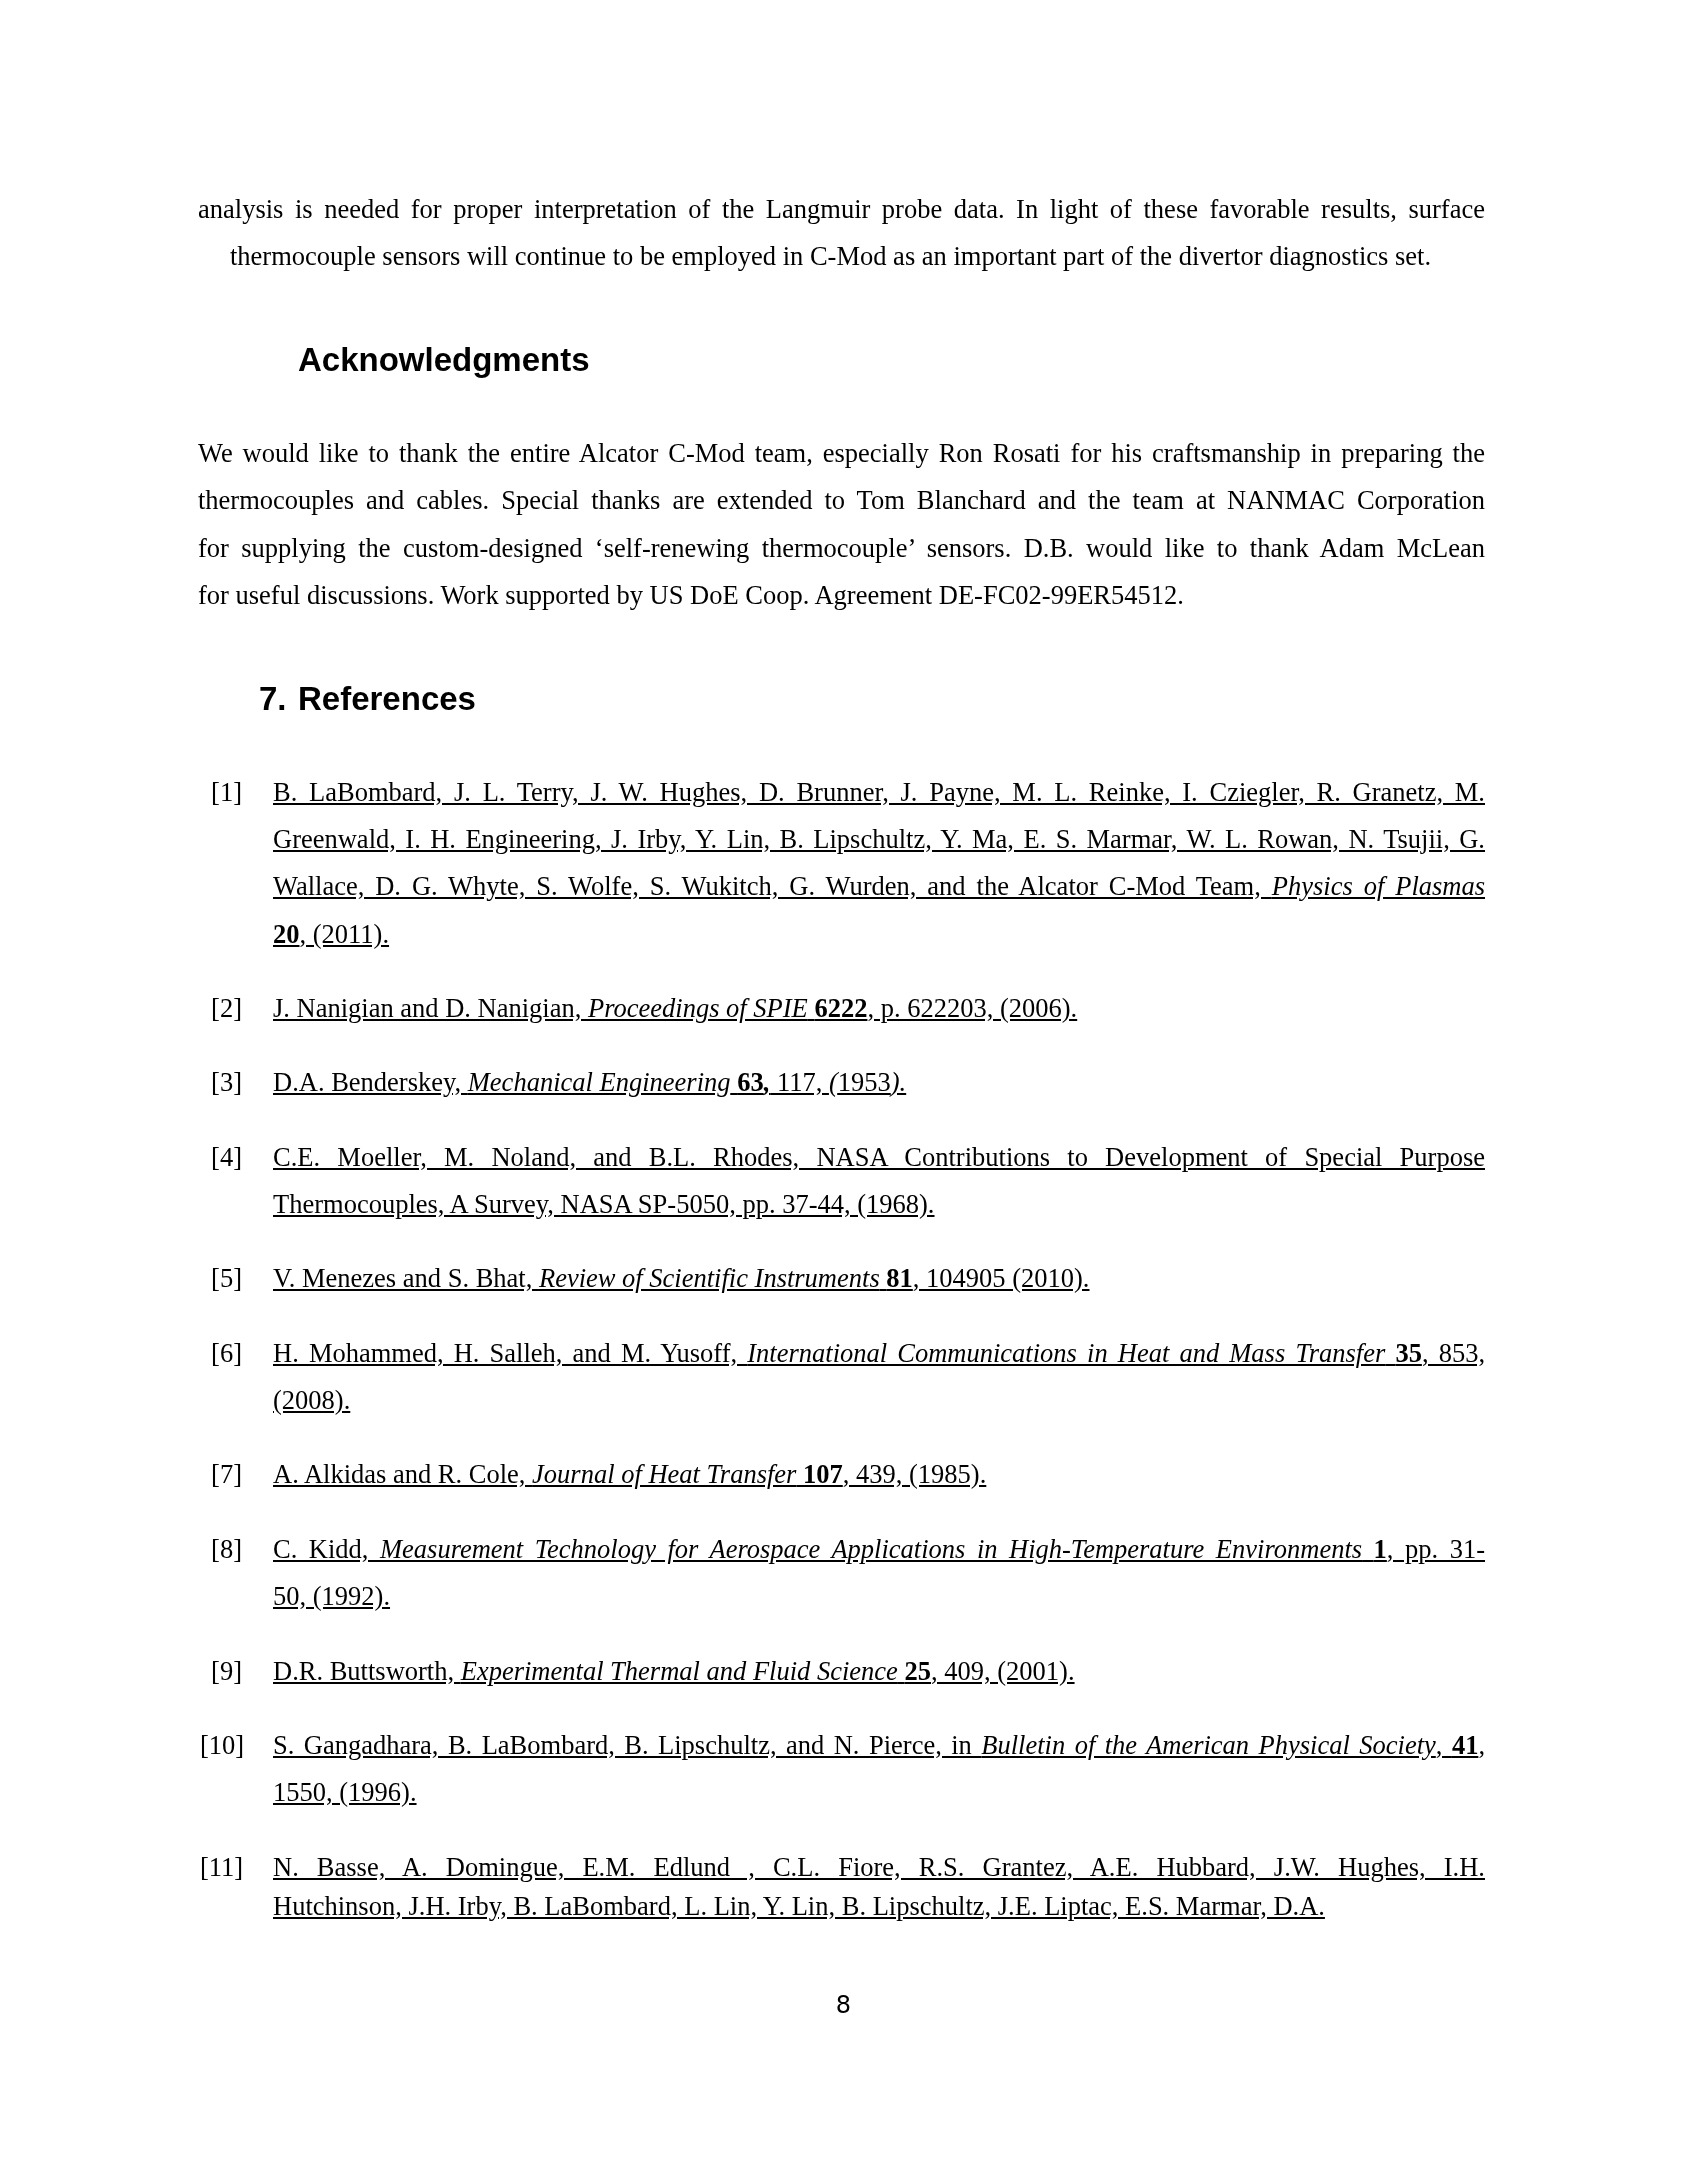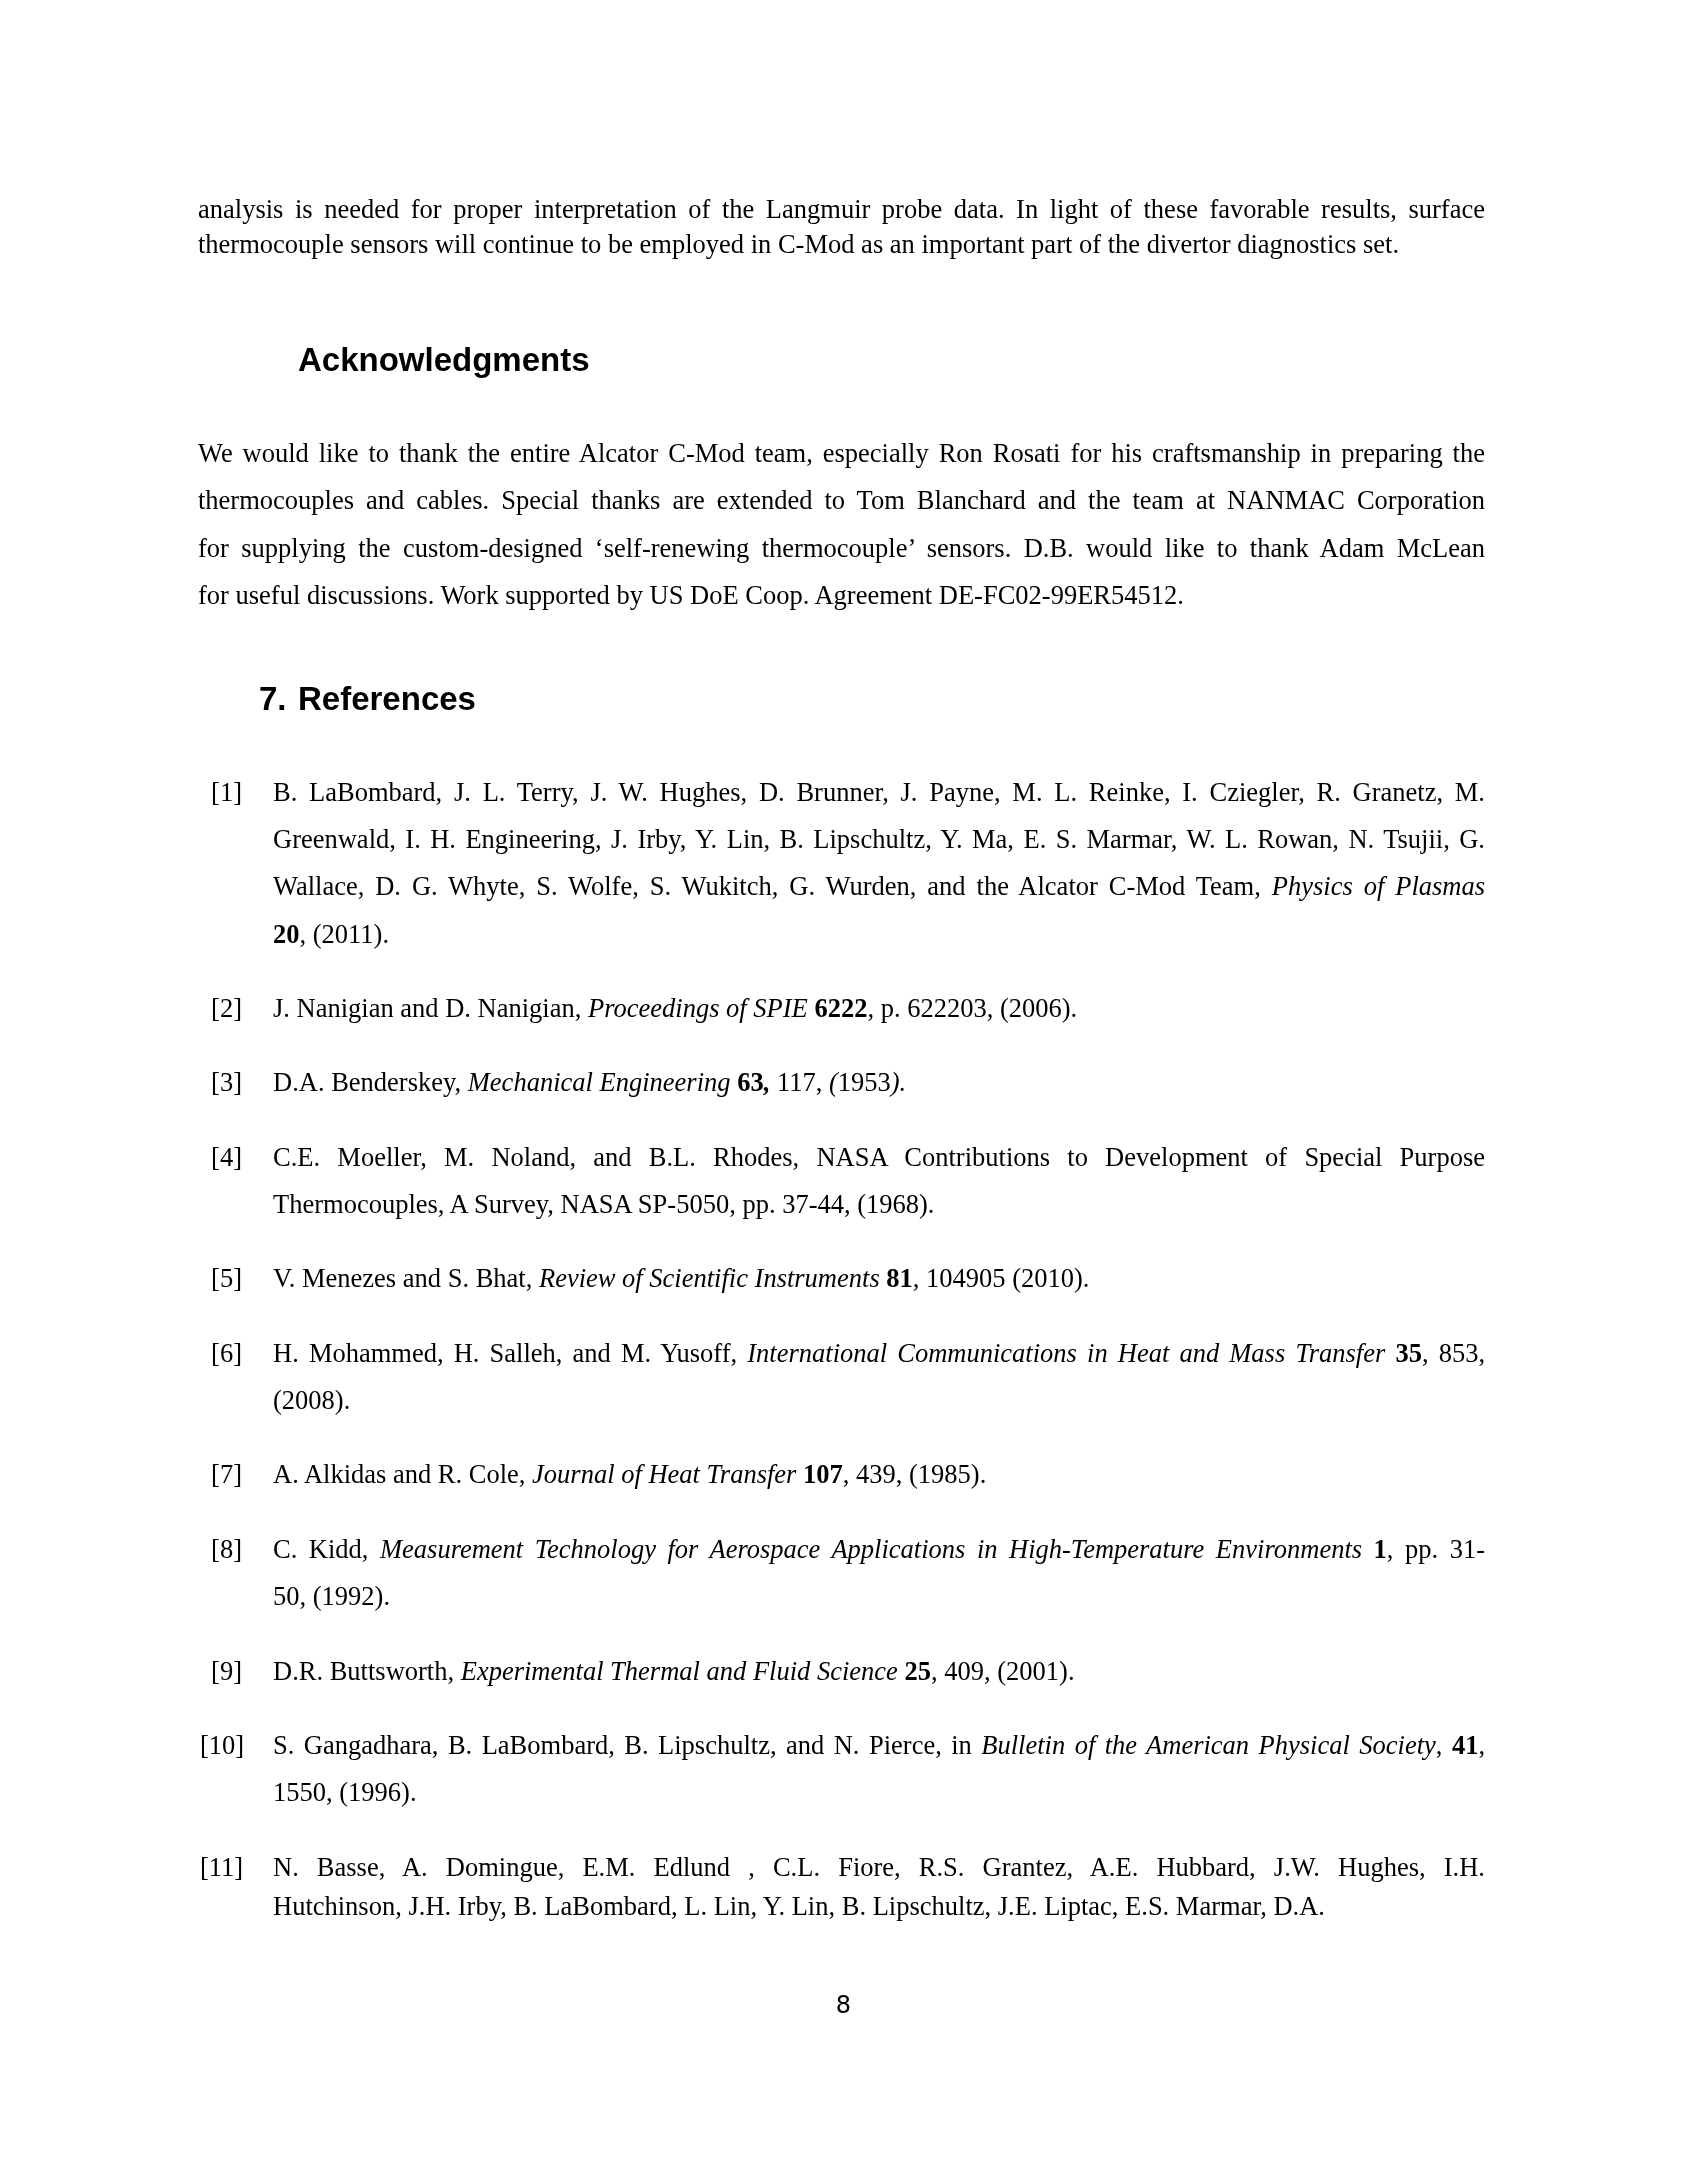--- a/index.html
+++ b/index.html
@@ -53,20 +53,21 @@
   }
   .ref-line {
     position: absolute;
     left: 273px;
     width: 1212px;
     font-size: 26.5px;
     line-height: 33px;
     white-space: nowrap;
     text-align: justify;
     text-align-last: justify;
+    text-decoration: underline;
   }
   .ref-line.last {
     text-align-last: left;
   }
   i { font-style: italic; }
   b { font-weight: bold; }
   .page-number {
     position: absolute;
     left: 0;
     width: 1687px;
@@ -76,21 +77,21 @@
     line-height: 29px;
   }
 </style>
 </head>
 <body>
 
 <div class="page">
 
   <div>
     <div class="body-line" style="top:193px;">analysis is needed for proper interpretation of the Langmuir probe data. In light of these favorable results, surface</div>
-    <div class="body-line last" style="top:228px;">thermocouple sensors will continue to be employed in C-Mod as an important part of the divertor diagnostics set.</div>
+    <div class="body-line last" style="top:240px;margin-left:32px;">thermocouple sensors will continue to be employed in C-Mod as an important part of the divertor diagnostics set.</div>
   </div>
 
   <div class="heading" style="left:298px; top:340px;">Acknowledgments</div>
 
   <div>
     <div class="body-line" style="top:437px;">We would like to thank the entire Alcator C-Mod team, especially Ron Rosati for his craftsmanship in preparing the</div>
     <div class="body-line" style="top:484px;">thermocouples and cables. Special thanks are extended to Tom Blanchard and the team at NANMAC Corporation</div>
     <div class="body-line" style="top:532px;">for supplying the custom-designed ‘self-renewing thermocouple’ sensors. D.B. would like to thank Adam McLean</div>
     <div class="body-line last" style="top:579px;">for useful discussions. Work supported by US DoE Coop. Agreement DE-FC02-99ER54512.</div>
   </div>

